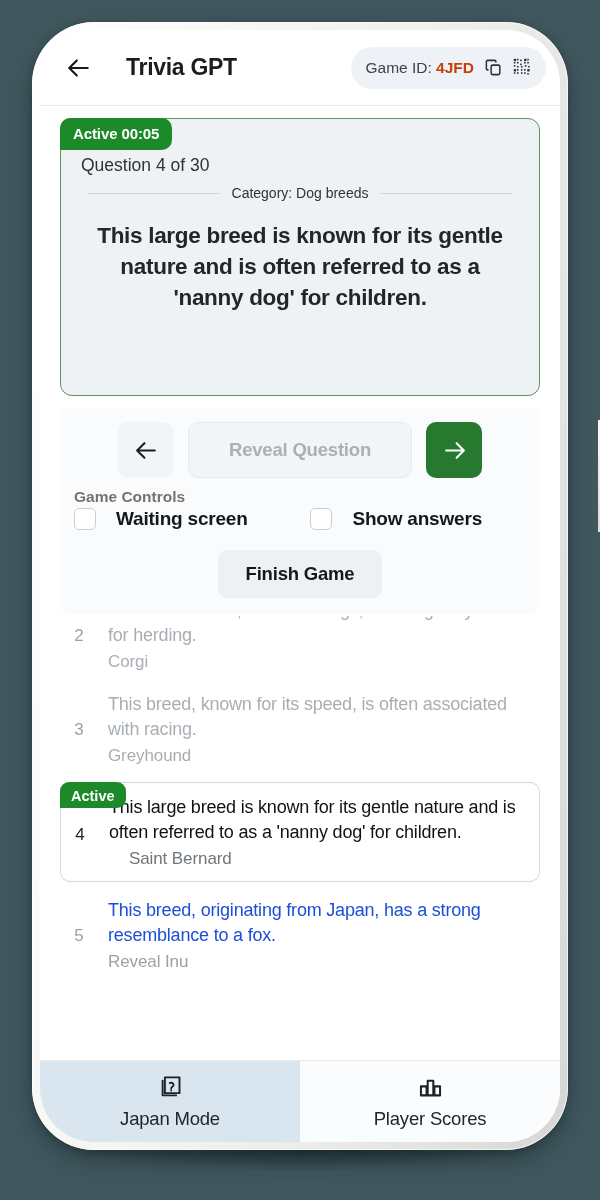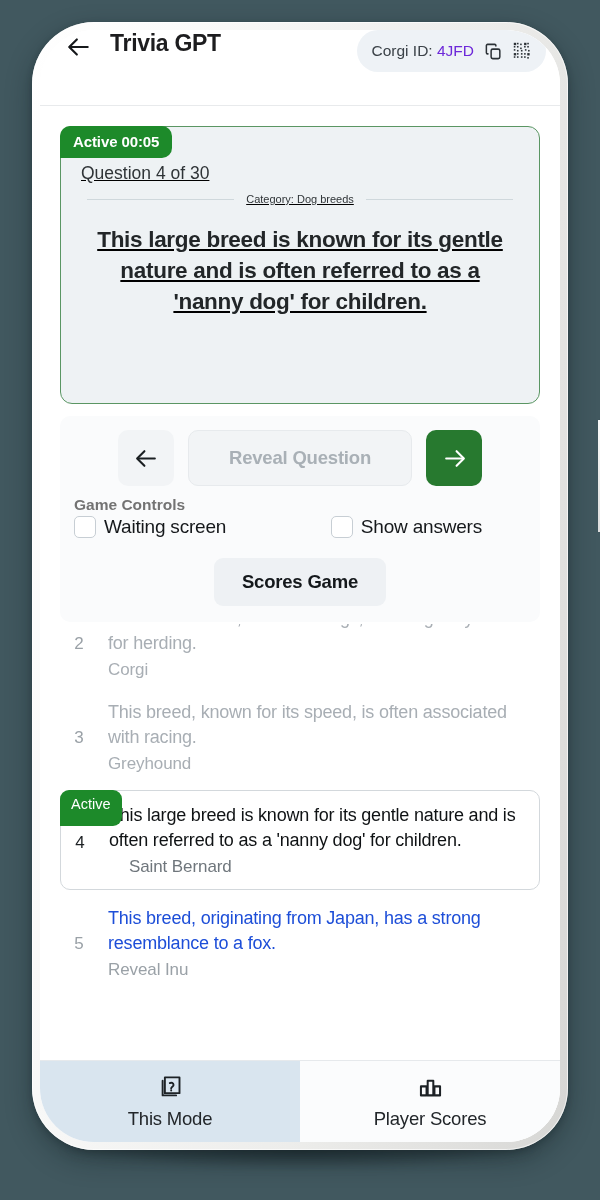--- a/index.html
+++ b/index.html
@@ -70,22 +70,23 @@
     left: 566px; top: 398px; width: 6px; height: 112px; border-radius: 0 3px 3px 0;
     box-shadow: 1px 0 2px rgba(0,0,0,0.12);
   }
 
   
   .app-header {
     flex: 0 0 auto;
     height: 76px;
     background: #ffffff;
     display: flex;
+    align-items: center;
     padding: 0 14px 0 22px;
-    gap: 14px;
+    gap: 30px;
     border-bottom: 1px solid #e8eaec;
   }
   .back-btn {
     width: 34px; height: 34px;
     display: flex; align-items: center; justify-content: center;
     flex: 0 0 auto;
     cursor: pointer;
   }
   .app-title {
     font-size: 23px;
@@ -103,46 +104,45 @@
     border-radius: 22px;
     padding: 9px 14px;
     height: 42px;
     cursor: pointer;
   }
   .gameid-text {
     font-size: 15.5px;
     color: #3b4248;
     white-space: nowrap;
   }
-  .gameid-text b { color: #6d28d9; font-weight: normal; }
+  .gameid-text b { color: #c2410c; font-weight: bold; }
   .icon-btn {
     display: flex; align-items: center; justify-content: center;
     cursor: pointer;
     flex: 0 0 auto;
   }
 
   
   .app-body {
     flex: 1 1 auto;
     position: relative;
     background: #ffffff;
     overflow: hidden;
     padding: 0 20px;
   }
 
   
   .q-card {
     position: relative;
-    margin-top: 20px;
+    margin-top: 12px;
     background: #eef2f4;
     border: 1px solid #5a9663;
     border-radius: 12px;
     padding: 22px 20px 26px;
     min-height: 278px;
-    text-decoration: underline;
   }
   .active-badge {
     position: absolute;
     left: -1px; top: -1px;
     background: #1d8a2a;
     color: #ffffff;
     font-size: 15px;
     font-weight: bold;
     padding: 7px 13px 8px;
     border-radius: 10px 10px 10px 0;
@@ -156,21 +156,21 @@
   }
   .q-cat-row {
     display: flex;
     align-items: center;
     gap: 12px;
     margin-top: 9px;
     padding: 0 6px;
   }
   .q-cat-row .rule { flex: 1 1 auto; height: 1px; background: #cfd8dc; }
   .q-cat {
-    font-size: 11px;
+    font-size: 14px;
     color: #2f3437;
     white-space: nowrap;
   }
   .q-text {
     margin-top: 20px;
     text-align: center;
     font-size: 22.5px;
     font-weight: bold;
     line-height: 1.37;
     color: #222628;
@@ -221,22 +221,23 @@
     margin-top: 10px;
   }
   .checks {
     display: flex;
     align-items: center;
     margin-top: 2px;
   }
   .check-item {
     display: flex;
     align-items: center;
-    gap: 8px;
-    cursor: pointer;
+    gap: 20px;
+    cursor: pointer;
+    font-weight: bold;
   }
   .check-item.right { margin-left: auto; margin-right: 44px; }
   .checkbox {
     width: 22px; height: 22px;
     border: 1.5px solid #c7ced4;
     border-radius: 5px;
     background: #ffffff;
     flex: 0 0 auto;
   }
   .check-text {
@@ -312,22 +313,22 @@
   }
   .q-row.active-row .q-num { color: #1d2124; padding-top: 30px; }
   .q-row.active-row .q-body { color: #0f1214; font-weight: normal; }
   .q-row.active-row .q-ans { color: #6f767c; margin-left: 20px; }
   .row-badge {
     position: absolute;
     left: -1px; top: -1px;
     background: #1d8a2a;
     color: #ffffff;
     font-size: 14.5px;
-    font-weight: normal;
-    padding: 6px 11px 14px;
+    font-weight: bold;
+    padding: 6px 11px 4px;
     border-radius: 9px 9px 9px 0;
   }
 
   
   .tabbar {
     flex: 0 0 auto;
     height: 82px;
     display: flex;
     border-top: 1px solid #e6e9ec;
     background: #fdfdfd;
@@ -368,21 +369,21 @@
     <div class="app-header">
       <div class="back-btn">
         <svg width="26" height="26" viewBox="0 0 24 24" fill="none" stroke="#17191c" stroke-width="2" stroke-linecap="round" stroke-linejoin="round">
           <line x1="20" y1="12" x2="4" y2="12"></line>
           <polyline points="10,5 3,12 10,19"></polyline>
         </svg>
       </div>
       <div class="app-title">Trivia GPT</div>
 
       <div class="gameid-pill">
-        <span class="gameid-text"><span>Corgi ID: </span><b>4JFD</b></span>
+        <span class="gameid-text"><span>Game ID: </span><b>4JFD</b></span>
         <span class="icon-btn">
           <svg width="19" height="19" viewBox="0 0 24 24" fill="none" stroke="#2b3136" stroke-width="1.9" stroke-linecap="round" stroke-linejoin="round">
             <rect x="9" y="9" width="11" height="12" rx="2"></rect>
             <path d="M5 15H4.5A1.5 1.5 0 0 1 3 13.5V4.5A1.5 1.5 0 0 1 4.5 3h9A1.5 1.5 0 0 1 15 4.5V5"></path>
           </svg>
         </span>
         <span class="icon-btn">
           <svg width="19" height="19" viewBox="0 0 24 24">
             <g fill="#2b3136">
               <rect x="1" y="1" width="3" height="3"></rect>
@@ -453,21 +454,21 @@
             <span class="checkbox"></span>
             <span class="check-text">Waiting screen</span>
           </label>
           <label class="check-item right">
             <span class="checkbox"></span>
             <span class="check-text">Show answers</span>
           </label>
         </div>
 
         <div class="finish-wrap">
-          <button class="btn-finish">Scores Game</button>
+          <button class="btn-finish">Finish Game</button>
         </div>
       </div>
 
 
       <div class="q-list">
         <div class="q-list-inner">
 
           <div class="q-row past">
             <div class="q-num">2</div>
             <div>
@@ -506,21 +507,21 @@
     </div>
 
     <div class="tabbar">
       <div class="tab active">
         <svg width="27" height="27" viewBox="0 0 24 24" fill="none" stroke="#1d2226" stroke-width="1.7" stroke-linecap="round" stroke-linejoin="round">
           <rect x="7" y="3" width="13" height="14"></rect>
           <path d="M5 6v13h12"></path>
           <path d="M11.4 8.1a2.1 2.1 0 0 1 3.3 1.7c0 1.4-2.1 1.7-2.1 3"></path>
           <line x1="12.6" y1="14.5" x2="12.6" y2="14.6"></line>
         </svg>
-        <div class="tab-label">This Mode</div>
+        <div class="tab-label">Japan Mode</div>
       </div>
       <div class="tab">
         <svg width="27" height="27" viewBox="0 0 24 24" fill="none" stroke="#1d2226" stroke-width="1.8" stroke-linejoin="round">
           <rect x="3.5" y="11" width="5" height="8"></rect>
           <rect x="9.5" y="6" width="5" height="13"></rect>
           <rect x="15.5" y="11" width="5" height="8"></rect>
         </svg>
         <div class="tab-label">Player Scores</div>
       </div>
     </div>

